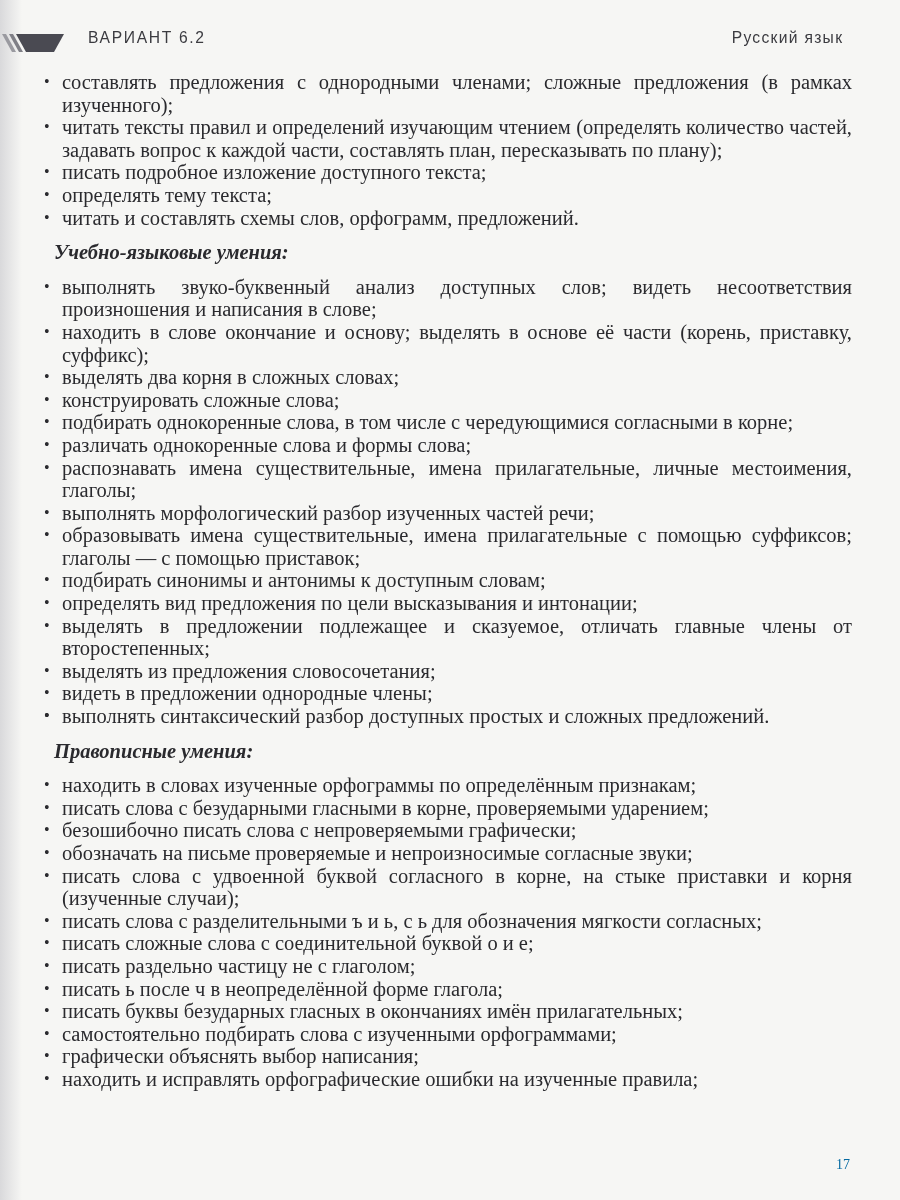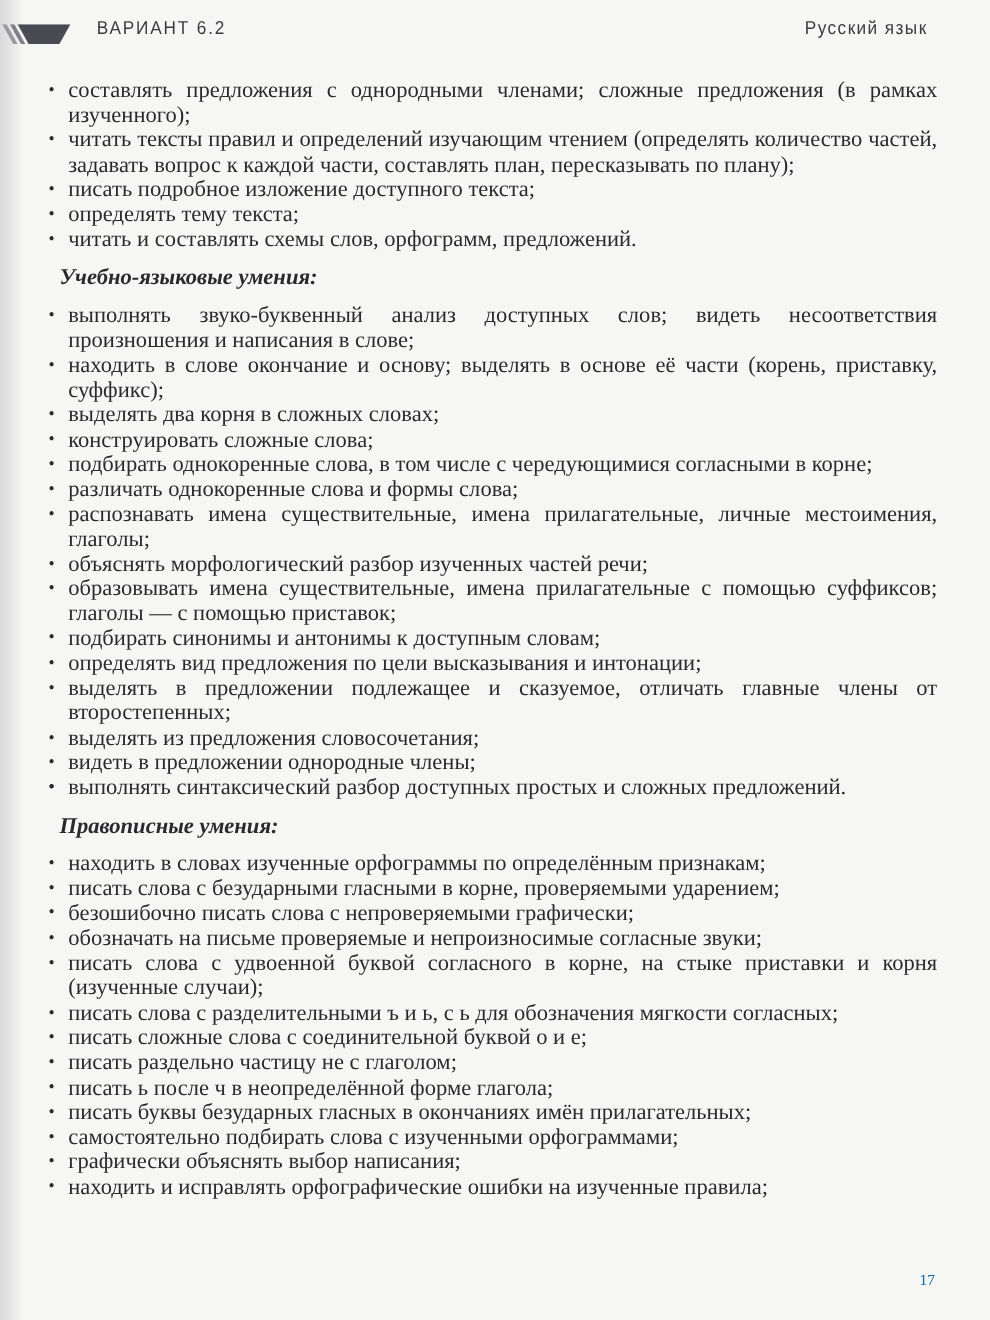--- a/index.html
+++ b/index.html
@@ -8,21 +8,21 @@
     background: #f6f6f4;
     position: relative;
     font-family: "Liberation Serif", "DejaVu Serif", serif;
     color: #2a2a2e;
   }
   .page-shadow {
     position: absolute; left: 0; top: 0; bottom: 0; width: 22px;
     background: linear-gradient(to right, #d9d9db, rgba(246,246,244,0));
   }
   .header {
-    position: absolute; left: 0; right: 0; top: 14px; height: 30px;
+    position: absolute; left: 0; right: 0; top: 26px; height: 30px;
   }
   .header-mark {
     position: absolute; left: 0; top: 8px; width: 70px; height: 18px;
   }
   .variant {
     position: absolute; left: 88px; top: 2px;
     font-family: "Liberation Sans", "DejaVu Sans", sans-serif;
     font-size: 17px; letter-spacing: 1.8px; color: #3b3b40;
     transform: scaleX(0.92); transform-origin: left;
   }
@@ -81,21 +81,21 @@
 
   <p class="section-title">Учебно-языковые умения:</p>
   <ul>
     <li><span class="bullet">•</span><span>выполнять звуко-буквенный анализ доступных слов; видеть несоответствия произношения и написания в слове;</span></li>
     <li><span class="bullet">•</span><span>находить в слове окончание и основу; выделять в основе её части (корень, приставку, суффикс);</span></li>
     <li><span class="bullet">•</span><span>выделять два корня в сложных словах;</span></li>
     <li><span class="bullet">•</span><span>конструировать сложные слова;</span></li>
     <li><span class="bullet">•</span><span>подбирать однокоренные слова, в том числе с чередующимися согласными в корне;</span></li>
     <li><span class="bullet">•</span><span>различать однокоренные слова и формы слова;</span></li>
     <li><span class="bullet">•</span><span>распознавать имена существительные, имена прилагательные, личные местоимения, глаголы;</span></li>
-    <li><span class="bullet">•</span><span>объяснять морфологический разбор изученных частей речи;</span></li>
+    <li><span class="bullet">•</span><span>выполнять морфологический разбор изученных частей речи;</span></li>
     <li><span class="bullet">•</span><span>образовывать имена существительные, имена прилагательные с помощью суффиксов; глаголы — с помощью приставок;</span></li>
     <li><span class="bullet">•</span><span>подбирать синонимы и антонимы к доступным словам;</span></li>
     <li><span class="bullet">•</span><span>определять вид предложения по цели высказывания и интонации;</span></li>
     <li><span class="bullet">•</span><span>выделять в предложении подлежащее и сказуемое, отличать главные члены от второстепенных;</span></li>
     <li><span class="bullet">•</span><span>выделять из предложения словосочетания;</span></li>
     <li><span class="bullet">•</span><span>видеть в предложении однородные члены;</span></li>
     <li><span class="bullet">•</span></li>
     <li><span class="bullet">•</span><span>выполнять синтаксический разбор доступных простых и сложных предложений.</span></li>
   </ul>
 

